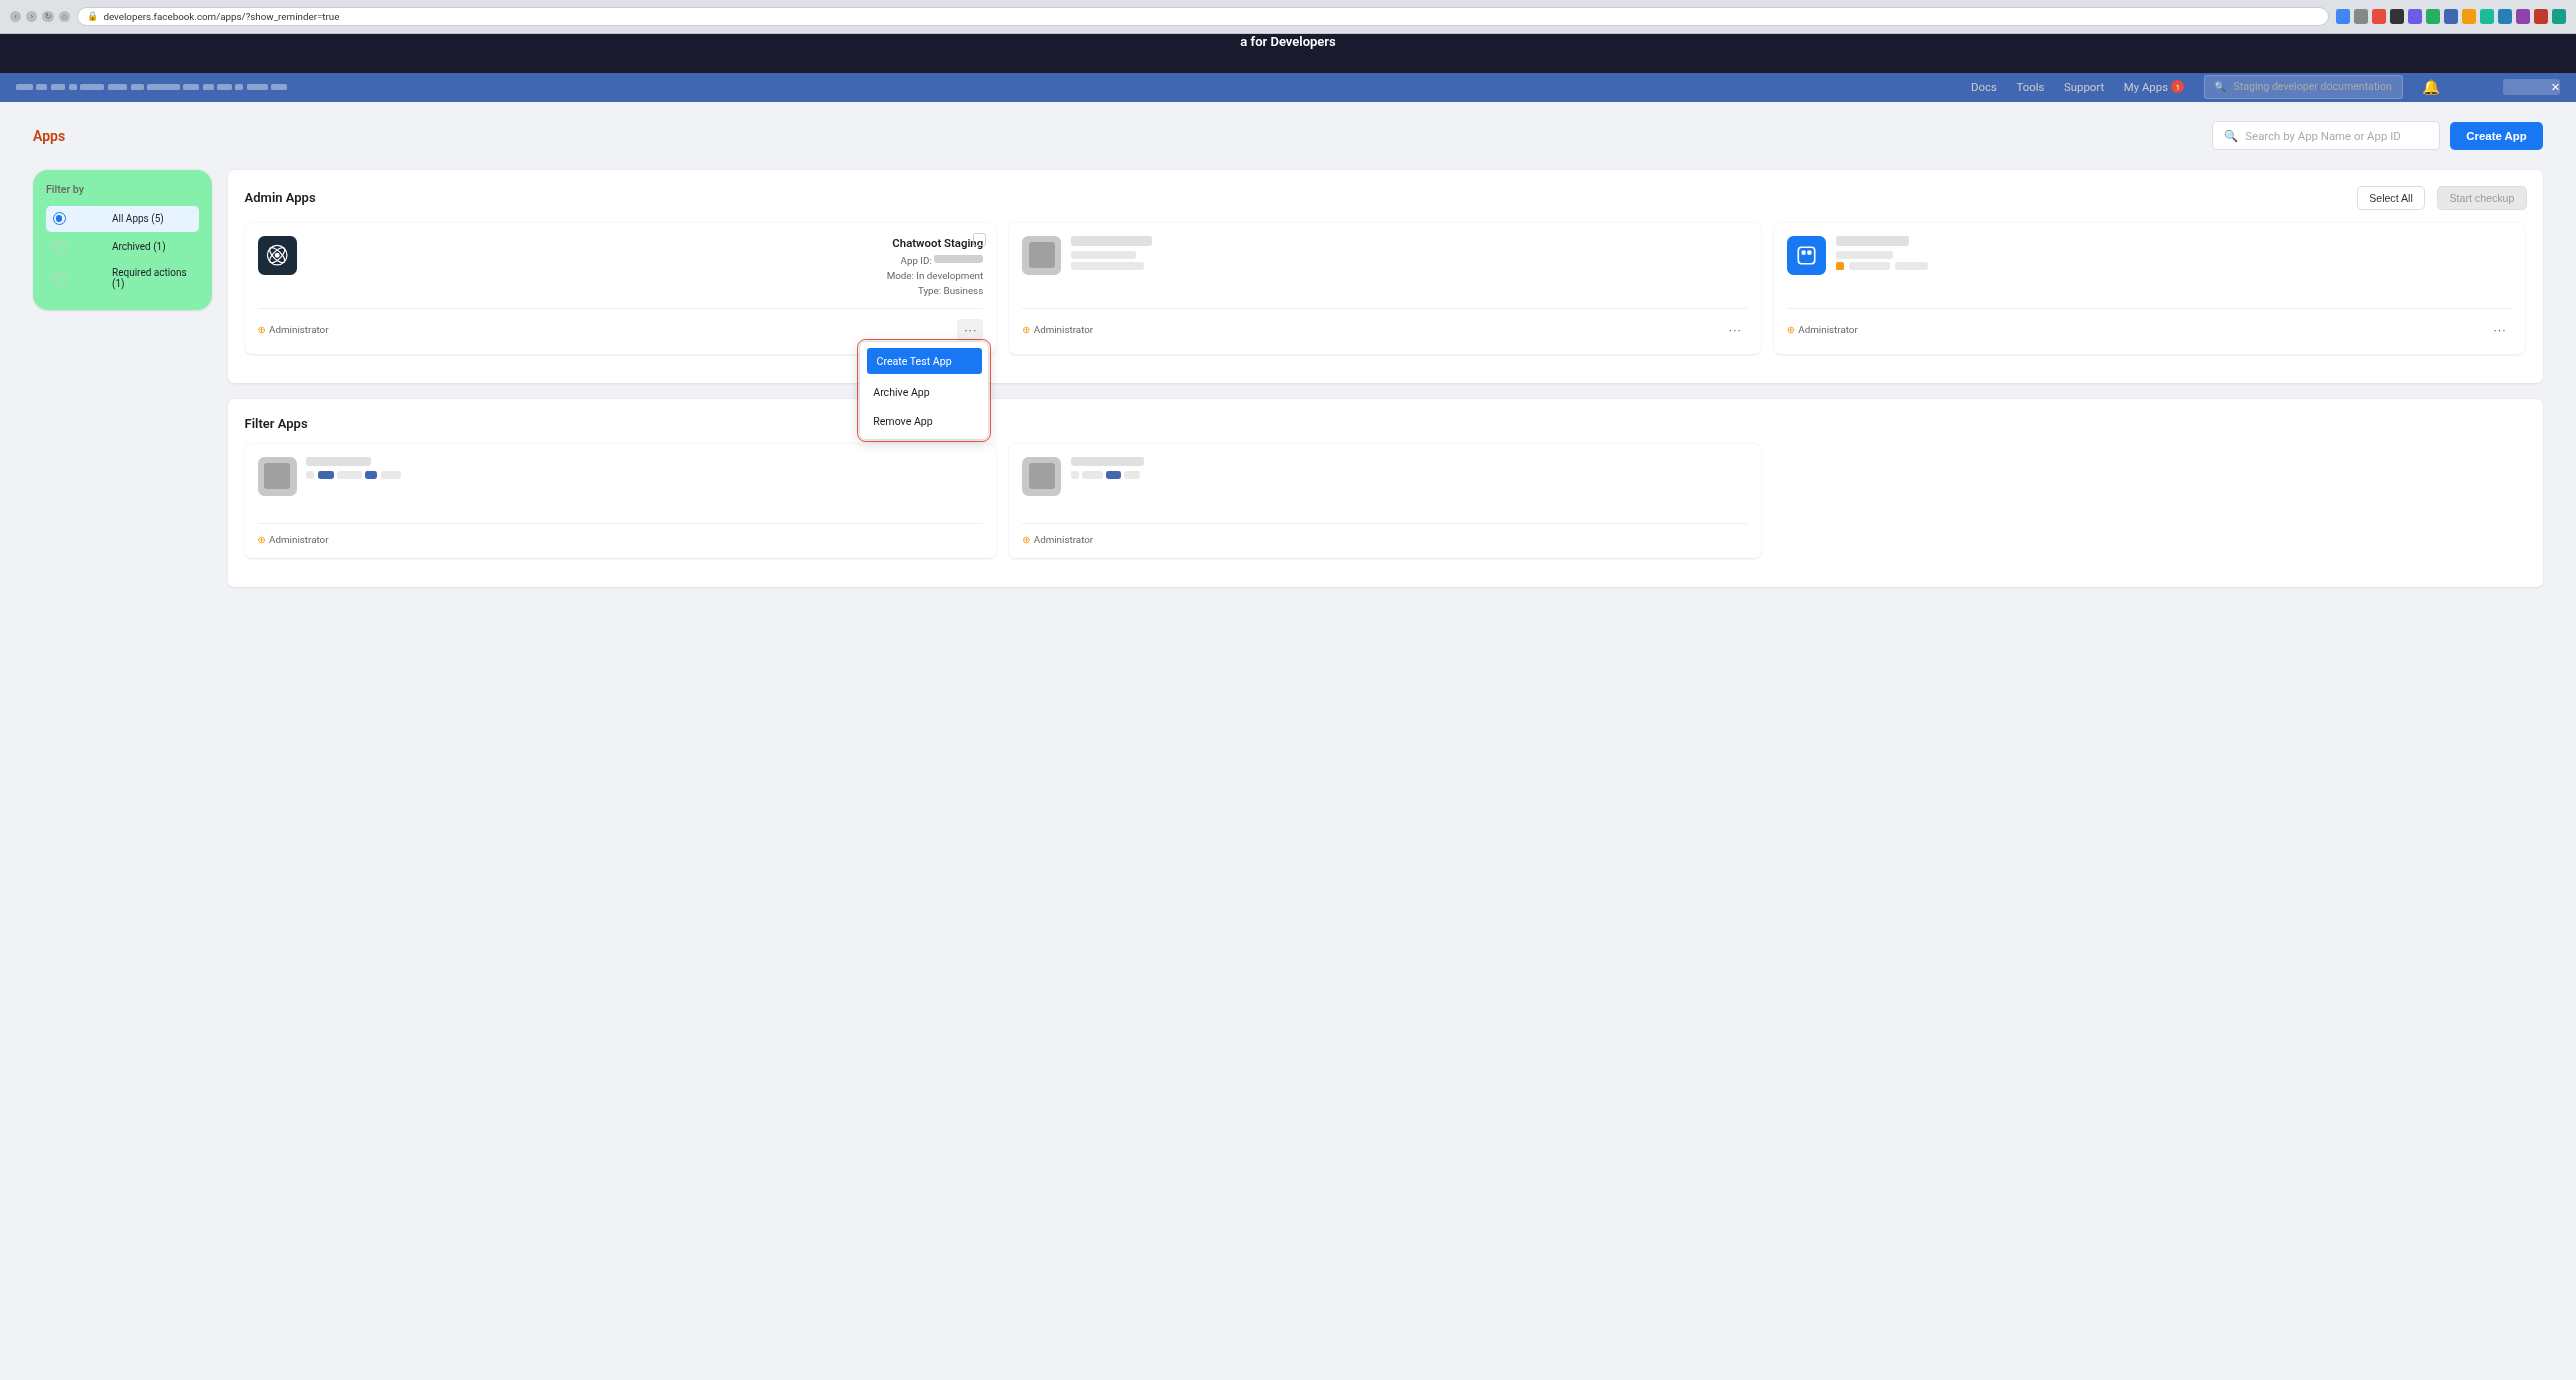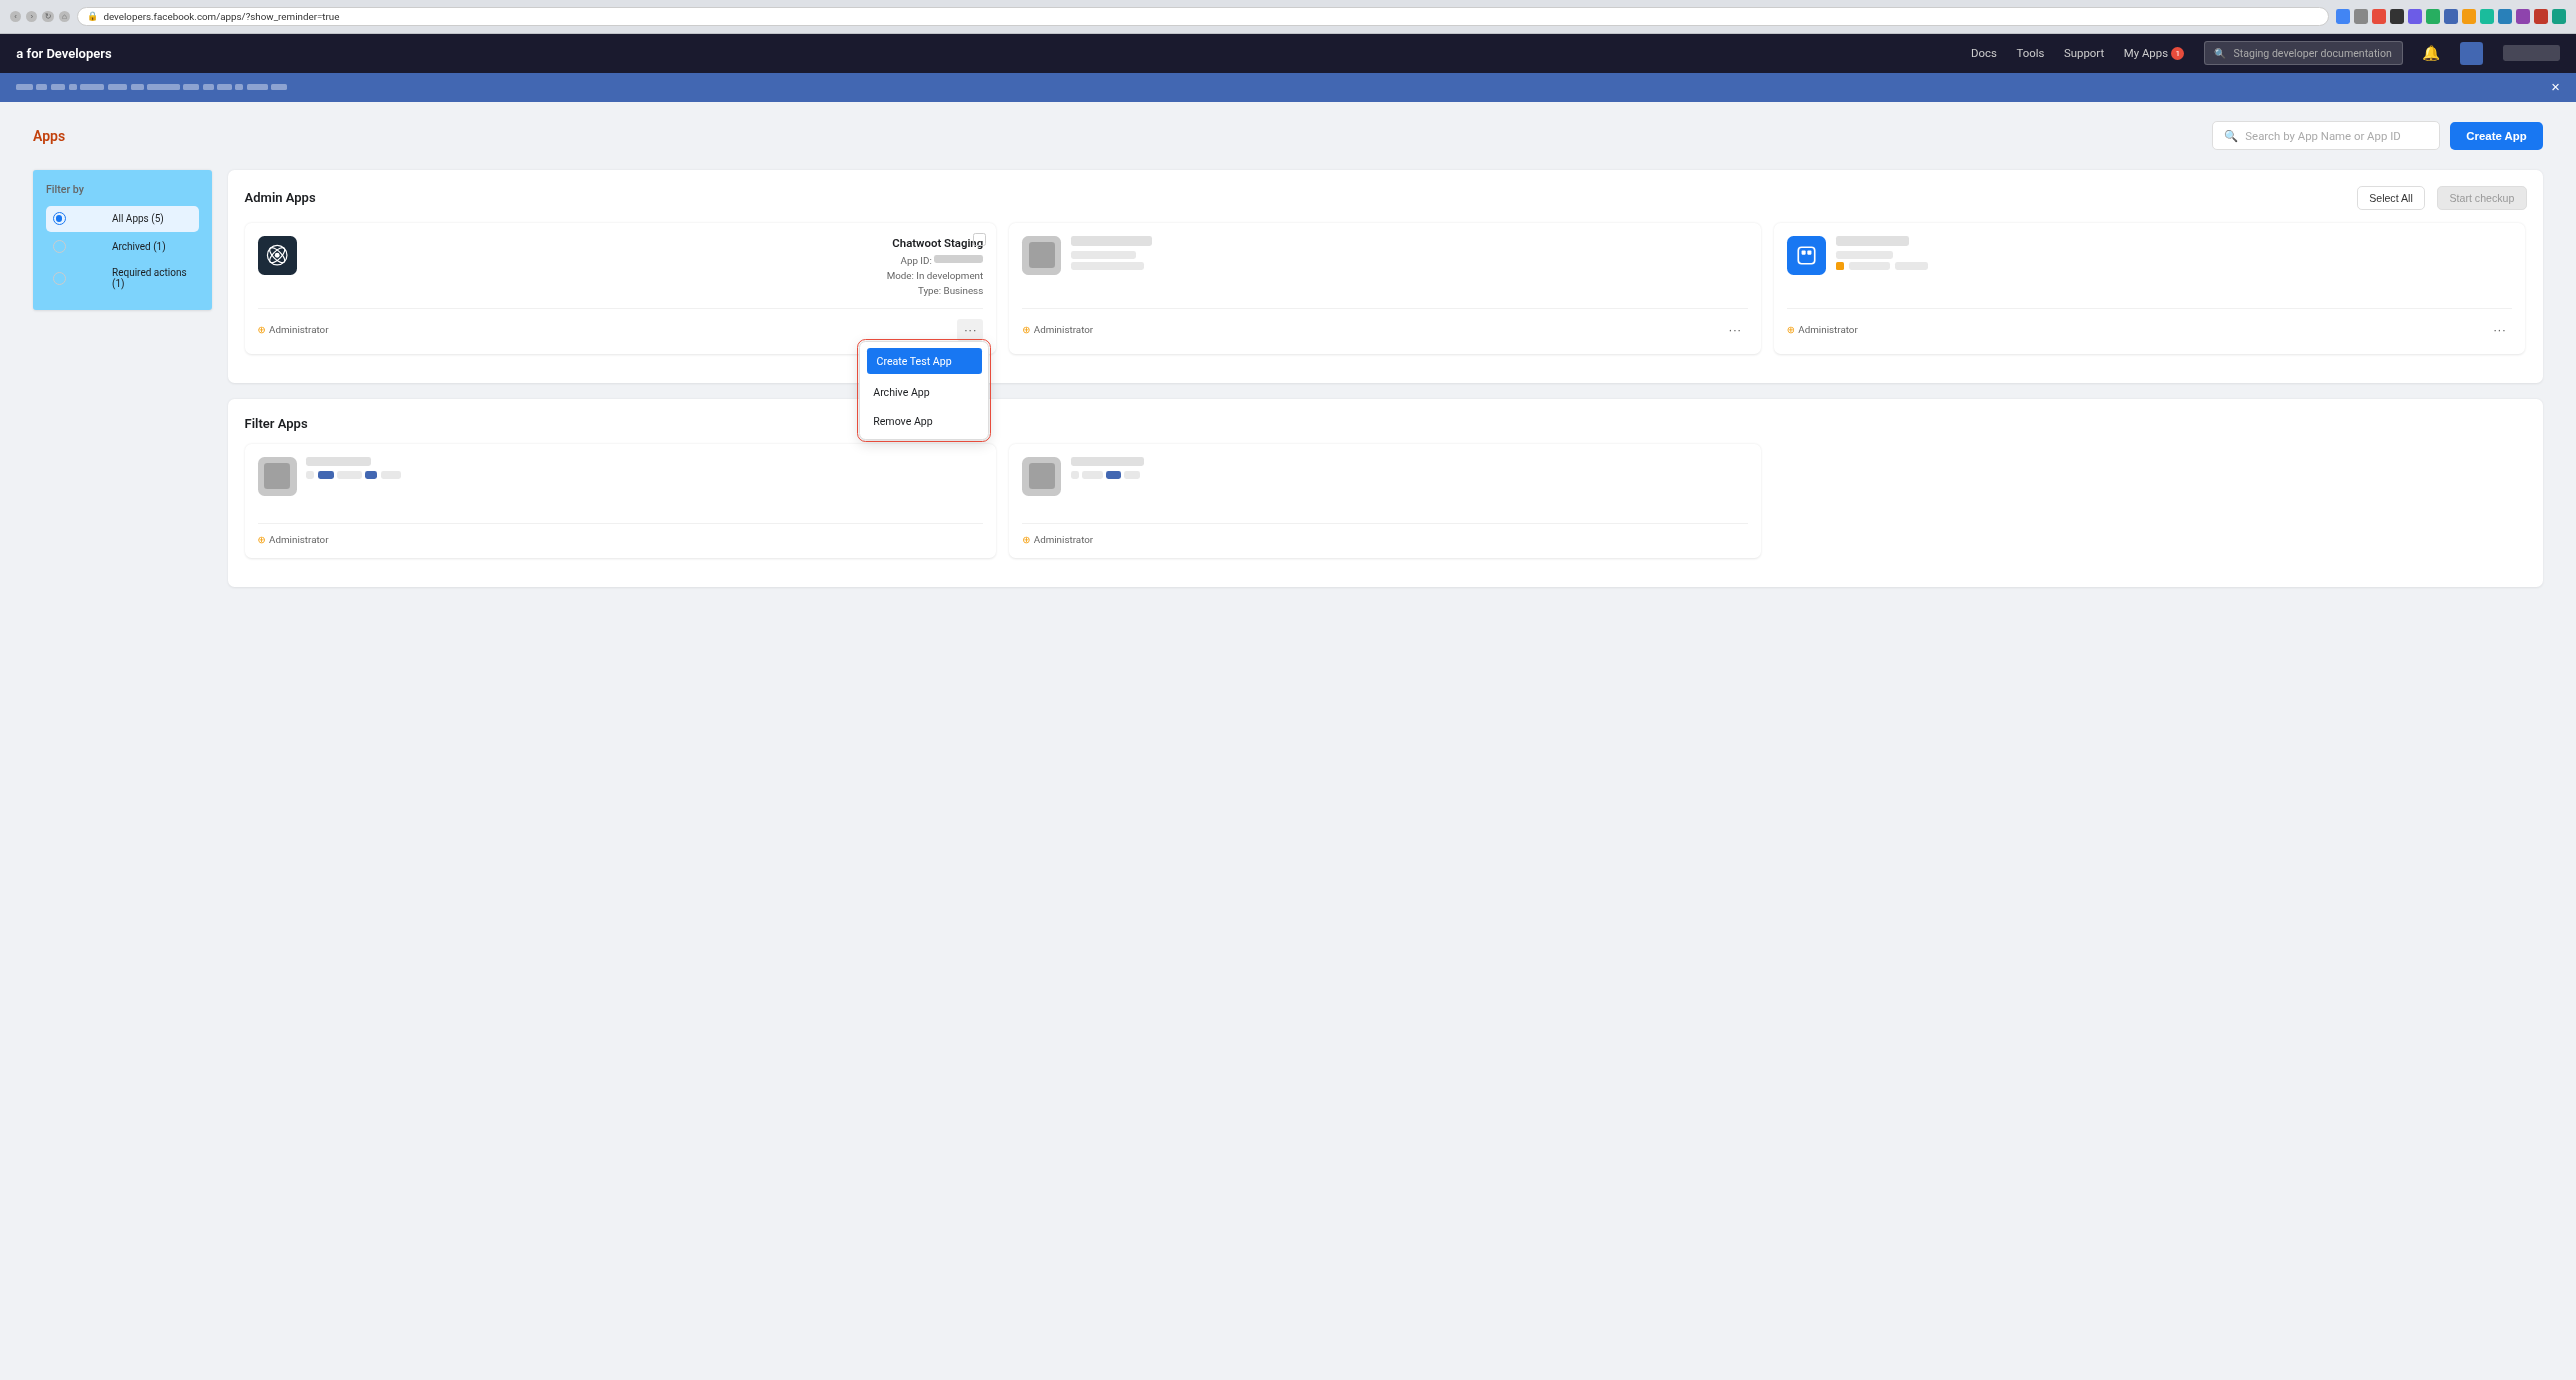--- a/index.html
+++ b/index.html
@@ -28,20 +28,22 @@
     .browser-extensions { display: flex; gap: 3.3px; align-items: center; }
     .ext-icon { width: 14.7px; height: 14.7px; background: #999; border-radius: 2.4px; }
 
     
     .fb-header {
       background: #1a1a2e;
       display: flex;
       align-items: center;
       padding: 0 16.3px;
       height: 39px;
+      gap: 26px;
+      flex-direction: column;
     }
     .fb-logo { color: white; font-size: 13px; font-weight: 600; white-space: nowrap; }
     .fb-nav { display: flex; gap: 19.6px; margin-left: auto; align-items: center; }
     .fb-nav-item { color: #ccc; font-size: 11.4px; cursor: pointer; text-decoration: none; }
     .fb-myapps { color: #ccc; font-size: 11.4px; cursor: pointer; display: flex; align-items: center; gap: 3.3px; }
     .fb-badge { background: #e74c3c; color: white; border-radius: 50%; width: 13px; height: 13px; font-size: 8.1px; display: flex; align-items: center; justify-content: center; }
     .fb-search {
       background: rgba(255,255,255,0.15); border: 0.8px solid rgba(255,255,255,0.2);
       border-radius: 3.3px; padding: 4.9px 9.8px; color: #ccc; font-size: 10.6px;
       display: flex; align-items: center; gap: 6.5px; min-width: 179px;
@@ -87,21 +89,21 @@
     .create-app-btn {
       background: #1877f2; color: white; border: none; border-radius: 4.9px;
       padding: 8.1px 16.3px; font-size: 11.4px; font-weight: 600; cursor: pointer;
     }
 
     
     .content-layout { display: flex; gap: 16.3px; }
 
     
     .sidebar {
-      width: 179px; background: #7dd3fc; border-radius: 3px;
+      width: 179px; background: #86efac; border-radius: 15px;
       padding: 13px; height: fit-content;
       box-shadow: 0 0.8px 2.4px rgba(0,0,0,0.1);
     }
     .filter-title { font-size: 10.6px; color: #666; margin-bottom: 9.8px; font-weight: 500; }
     .filter-item {
       display: flex; align-items: center; gap: 6.5px; padding: 6.5px;
       border-radius: 4.9px; cursor: pointer; margin-bottom: 1.6px;
     }
     .filter-item.active { background: #e7f3ff; }
     .radio-circle {

